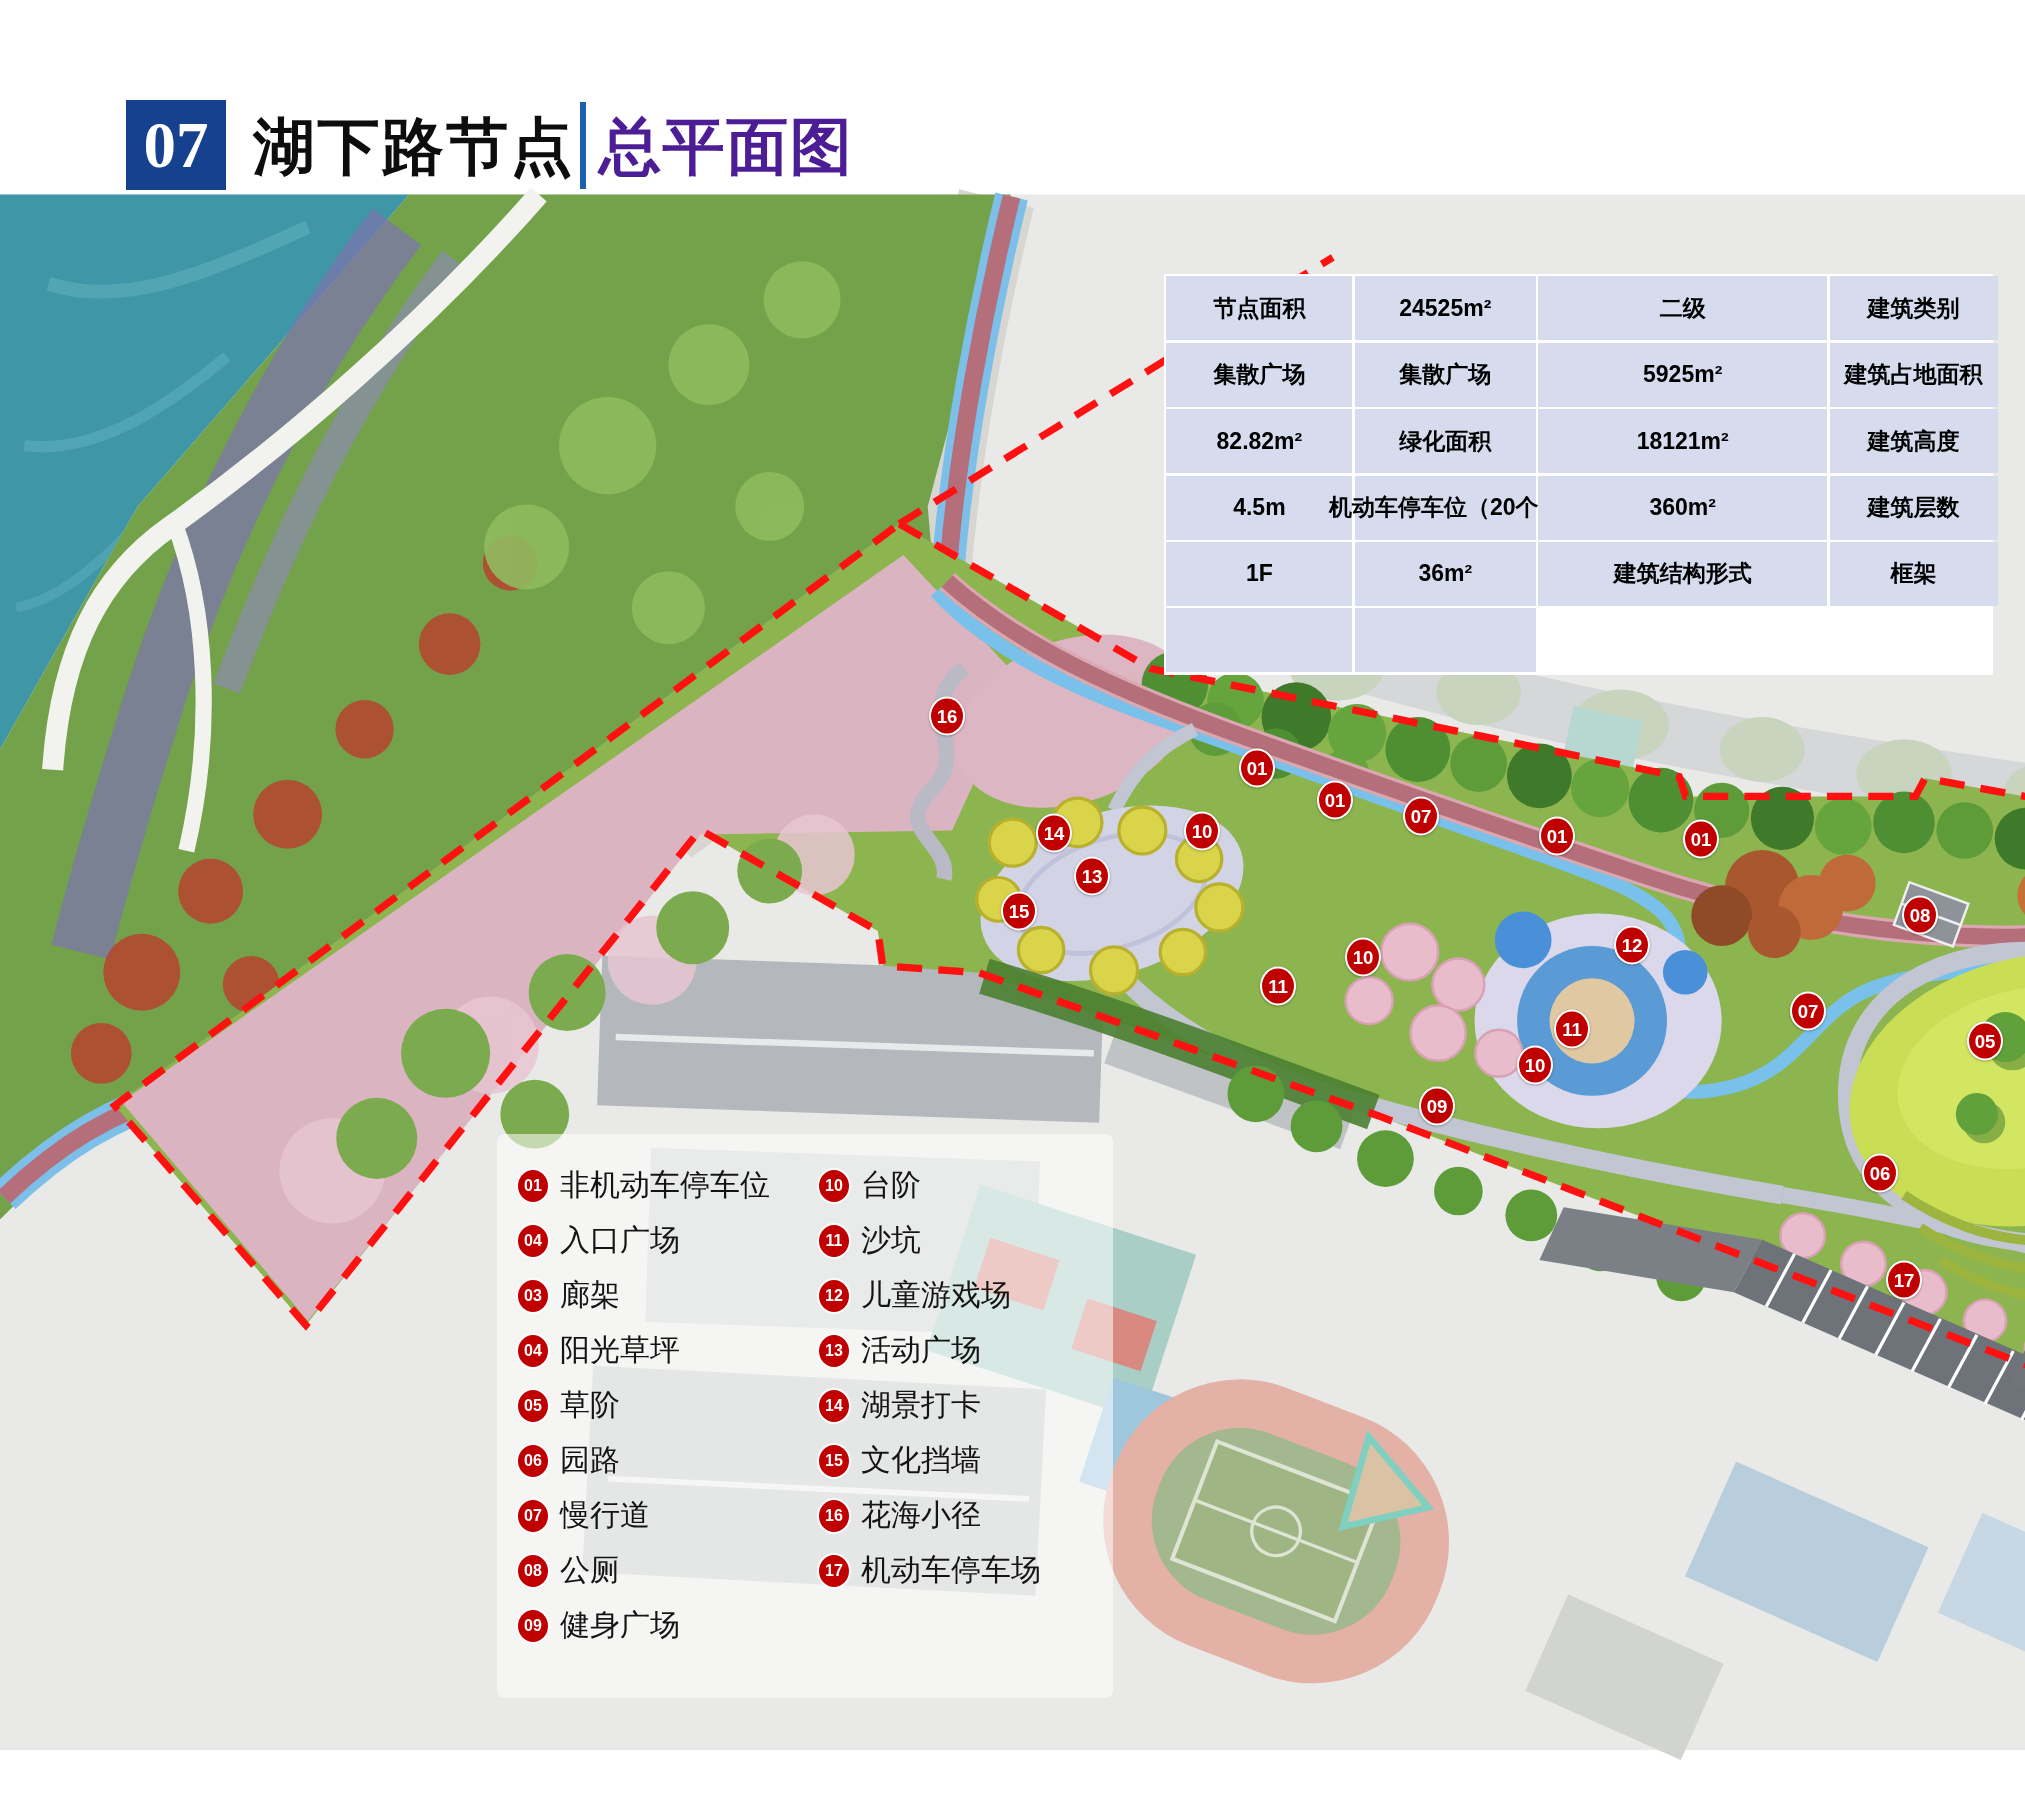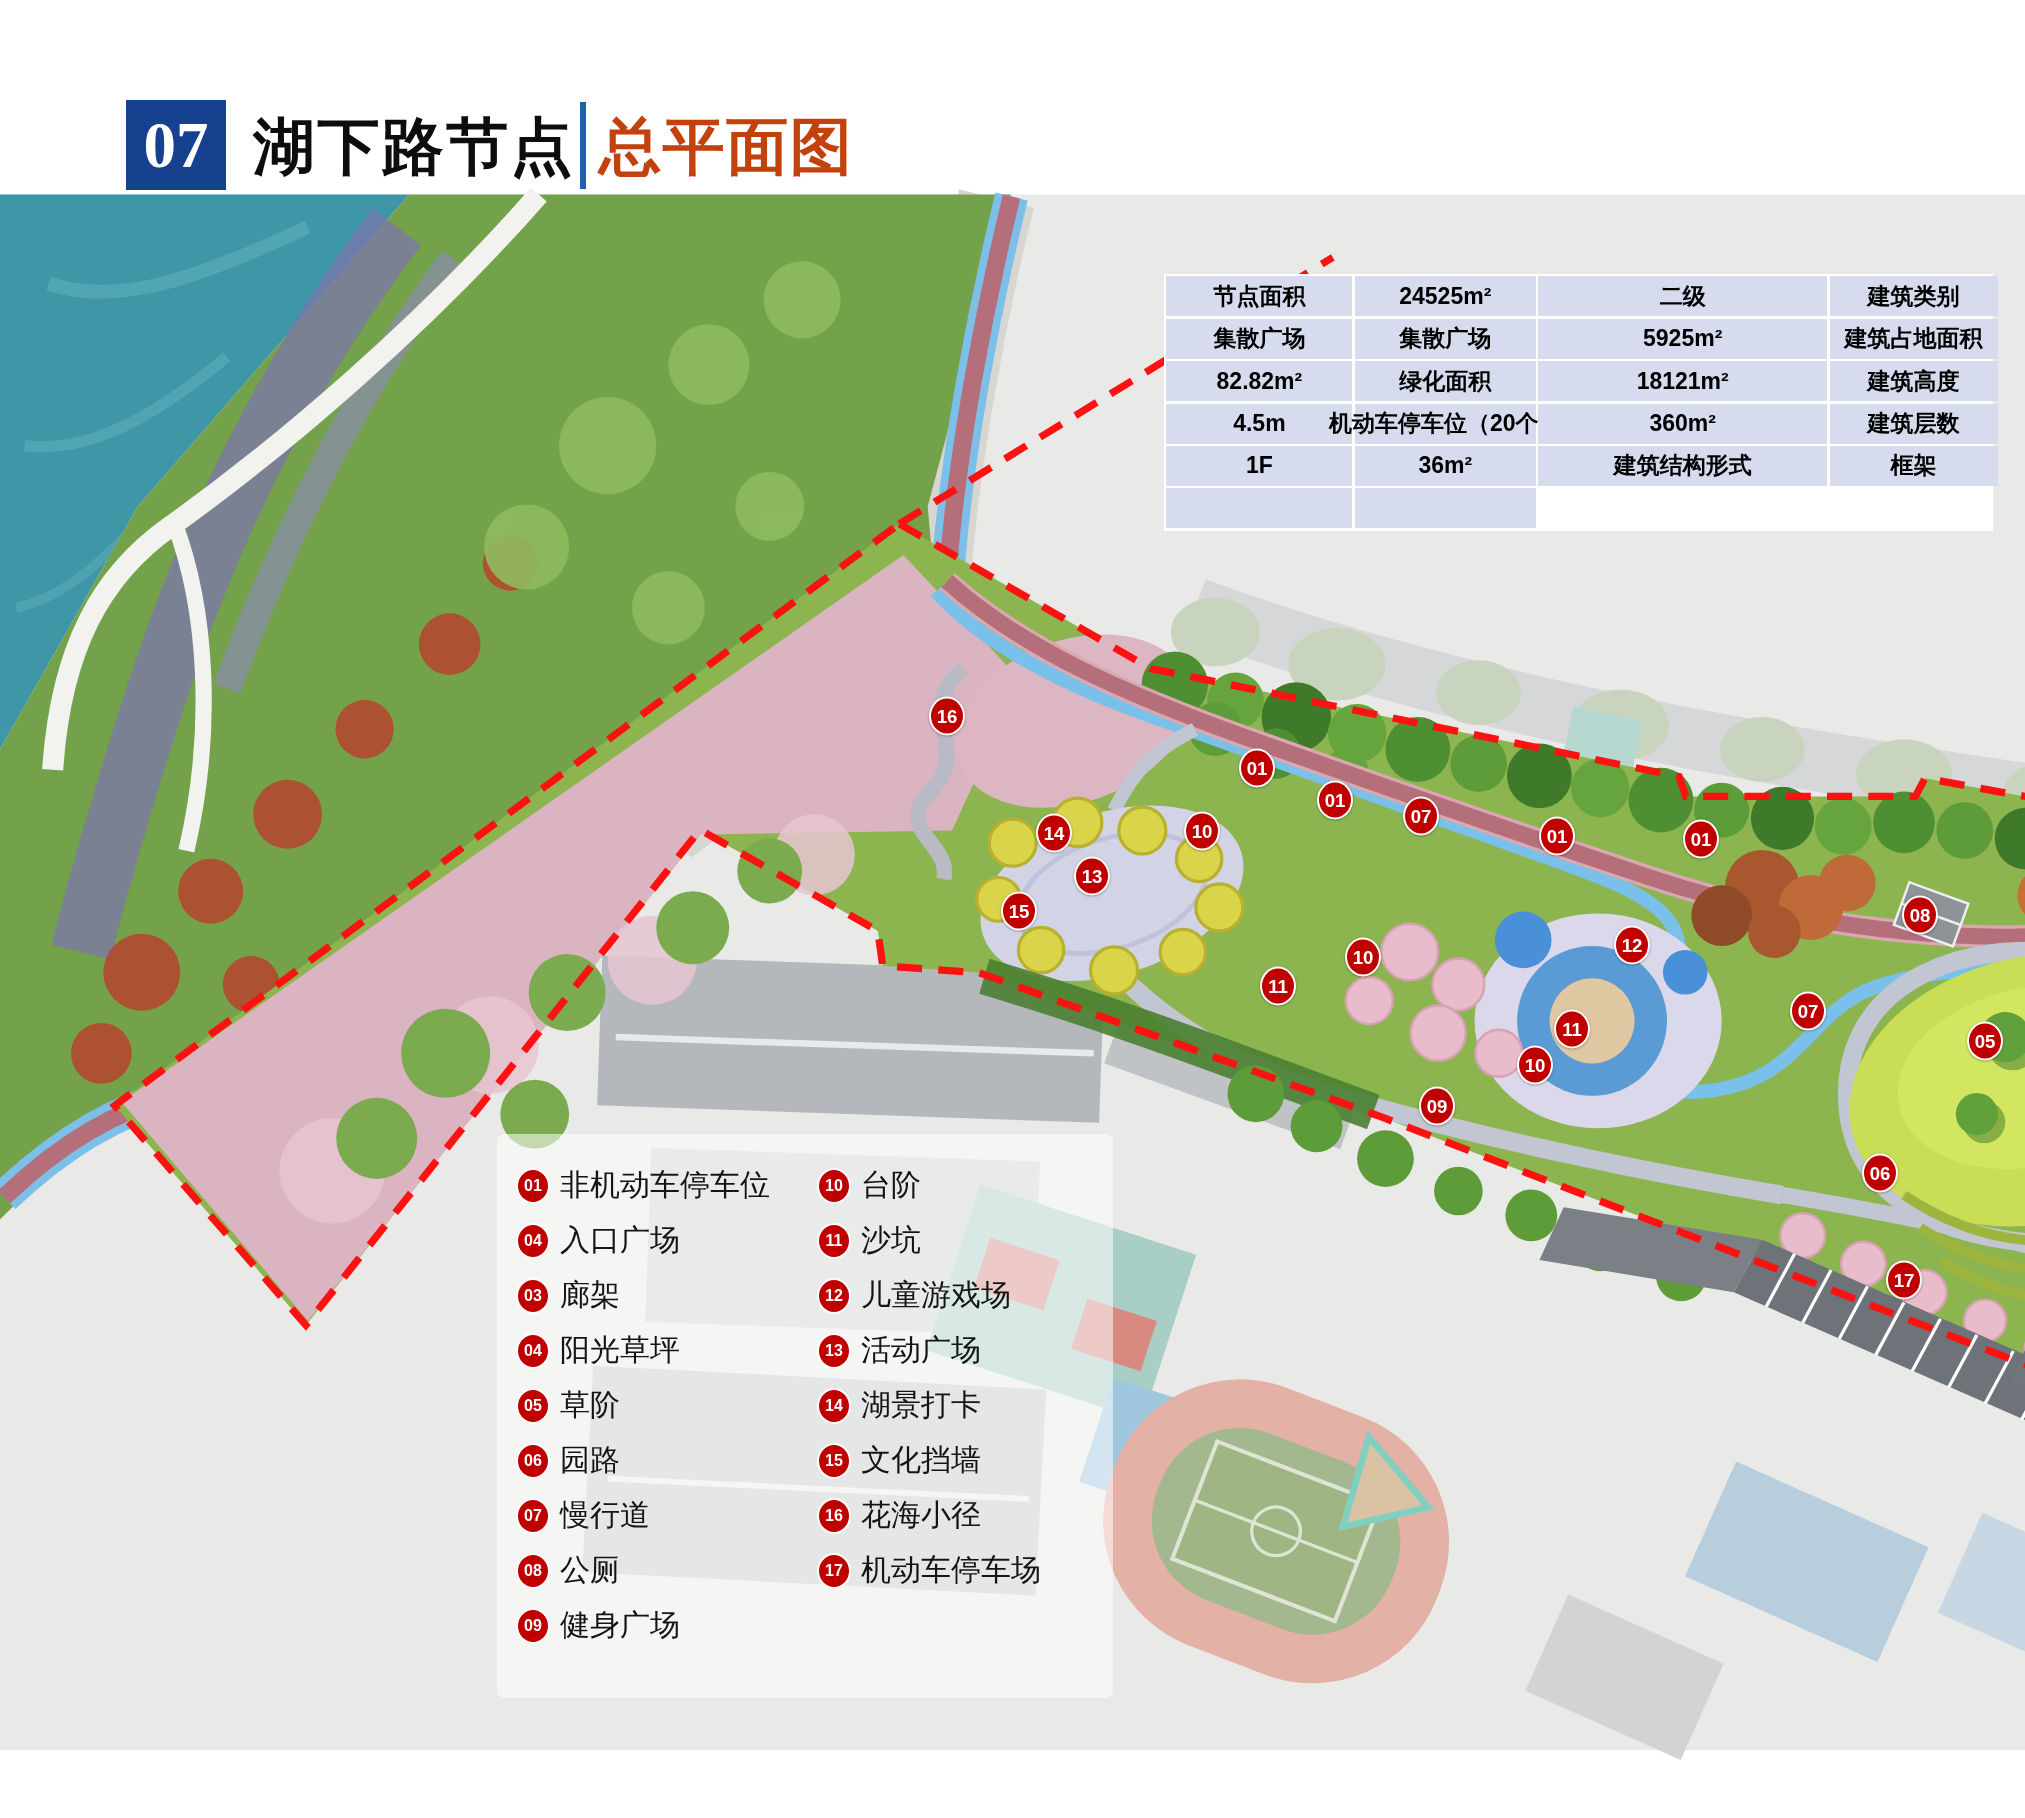--- a/index.html
+++ b/index.html
@@ -6,34 +6,34 @@
   .page{position:relative;width:2572px;height:1819px;background:#fff;overflow:hidden;
         font-family:"Liberation Sans","DejaVu Sans",sans-serif;}
   
   .hdr-num{position:absolute;left:126px;top:100px;width:100px;height:90px;background:#16418f;
            color:#fff;display:flex;align-items:center;justify-content:center;
            font-family:"Liberation Serif","DejaVu Serif",serif;font-size:65px;font-weight:700;}
   .hdr-title{position:absolute;left:253px;top:106px;height:81px;display:flex;align-items:center;
              font-size:62px;font-weight:800;color:#0d0d0d;letter-spacing:2.4px;}
   .hdr-bar{position:absolute;left:580px;top:102px;width:5.7px;height:87px;background:#1e5fae;}
   .hdr-sub{position:absolute;left:599px;top:106px;height:81px;display:flex;align-items:center;
-           font-size:62px;font-weight:800;color:#c2410c;letter-spacing:1.6px;text-align:center;}
+           font-size:62px;font-weight:800;color:#4c1d95;letter-spacing:1.6px;text-align:center;}
   
   svg.map{position:absolute;left:0;top:0;width:2572px;height:1819px;}
   
   .marker{position:absolute;width:32px;height:35px;transform:translate(-50%,-50%);
           background:#c00000;border:2.4px solid #fff;border-radius:50%;
           display:flex;align-items:center;justify-content:center;
           color:#fff;font-size:18.6px;font-weight:700;z-index:5;box-shadow:0 0.8px 2.4px rgba(0,0,0,.35);}
   
   .itable{position:absolute;left:1164px;top:274px;width:824px;background:#fff;padding:2.4px;
           display:grid;grid-template-columns:186px 181px 289px 168px;gap:2.4px;z-index:10;}
   .itable .t-title{grid-column:1 / span 4;height:45px;background:#4472c4;color:#fff;
           display:flex;align-items:center;justify-content:center;font-size:26px;font-weight:700;}
-  .itable .t-cell{height:40px;background:#d6dcee;display:flex;align-items:center;justify-content:center;
+  .itable .t-cell{height:64px;background:#d6dcee;display:flex;align-items:center;justify-content:center;
           font-size:23px;font-weight:700;color:#000;white-space:nowrap;}
   
   .legend-panel{position:absolute;left:497px;top:1134px;width:616px;height:564px;
           background:rgba(255,255,255,.55);border-radius:7.3px;z-index:8;}
   .legend-col{position:absolute;z-index:9;display:flex;flex-direction:column;}
   .legend-col.c1{left:518px;top:1158px;}
   .legend-col.c2{left:819px;top:1158px;}
   .legend-item{height:55px;display:flex;align-items:center;gap:12px;}
   .legend-badge{width:30px;height:32px;flex:0 0 30px;background:#c00000;border-radius:50%;
           box-shadow:0 0 0 2px rgba(255,255,255,.9);display:flex;align-items:center;justify-content:center;

